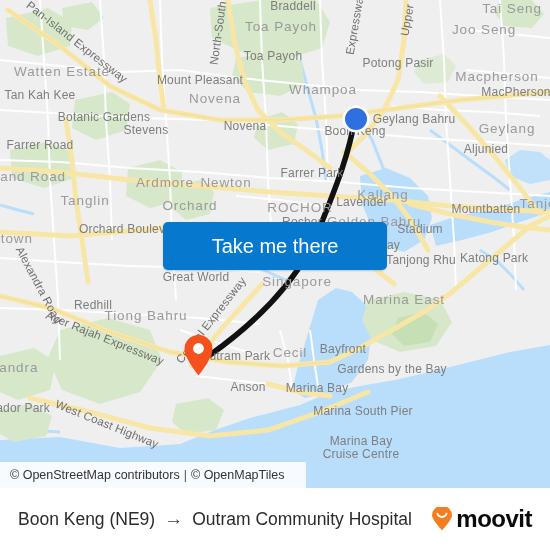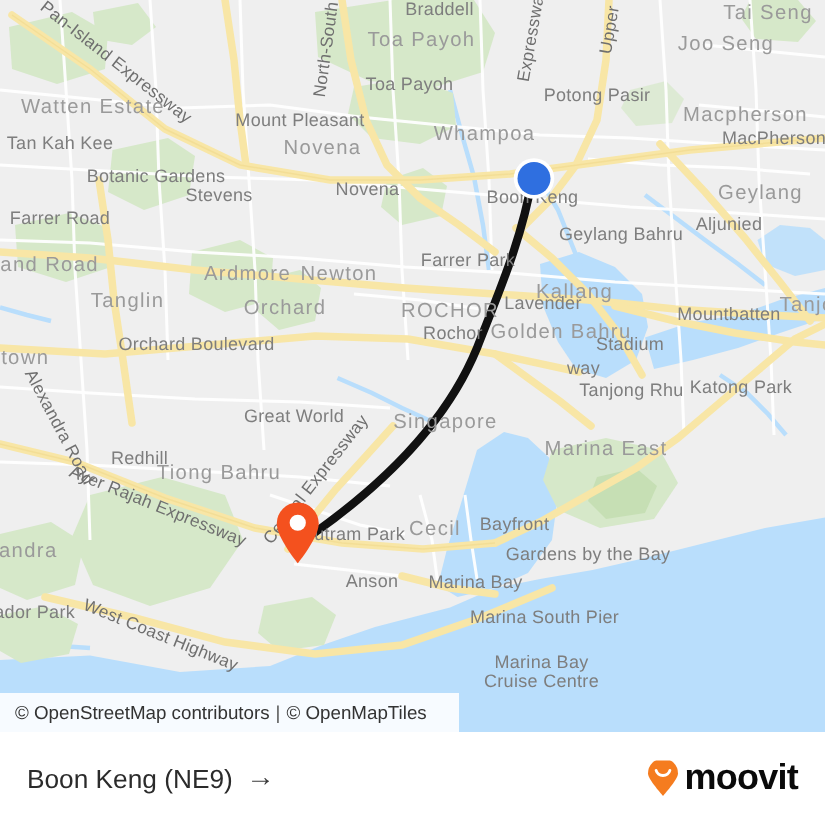--- a/index.html
+++ b/index.html
@@ -203,21 +203,21 @@
         <div class="mlabel mid" style="left: 273px; top: 56px;">Toa Payoh</div>
         <div class="mlabel mid" style="left: 398px; top: 63px;">Potong Pasir</div>
         <div class="mlabel road" style="left: 355px; top: 23px; transform: translate(-50%, -50%) rotate(-80deg);">Expressway</div>
         <div class="mlabel big" style="left: 62px; top: 71px;">Watten Estate</div>
         <div class="mlabel mid" style="left: 200px; top: 80px;">Mount Pleasant</div>
         <div class="mlabel big" style="left: 497px; top: 76px;">Macpherson</div>
         <div class="mlabel mid" style="left: 516px; top: 92px;">MacPherson</div>
         <div class="mlabel mid" style="left: 40px; top: 95px;">Tan Kah Kee</div>
         <div class="mlabel big" style="left: 215px; top: 98px;">Novena</div>
         <div class="mlabel big" style="left: 323px; top: 89px;">Whampoa</div>
-        <div class="mlabel mid" style="left: 414px; top: 119px; margin-top: 37px;">Geylang Bahru</div>
+        <div class="mlabel mid" style="left: 414px; top: 119px;">Geylang Bahru</div>
         <div class="mlabel big" style="left: 507px; top: 128px;">Geylang</div>
         <div class="mlabel mid" style="left: 86px; top: 117px; padding-left: 36px;">Botanic Gardens</div>
         <div class="mlabel mid" style="left: 146px; top: 130px;">Stevens</div>
         <div class="mlabel mid" style="left: 245px; top: 126px;">Novena</div>
         <div class="mlabel mid" style="left: 355px; top: 131px;">Boon Keng</div>
         <div class="mlabel mid" style="left: 486px; top: 149px;">Aljunied</div>
         <div class="mlabel mid" style="left: 40px; top: 145px;">Farrer Road</div>
         <div class="mlabel mid" style="left: 312px; top: 173px;">Farrer Park</div>
         <div class="mlabel big" style="left: 383px; top: 172px; margin-top: 22px;">Kallang</div>
         <div class="mlabel big" style="left: 25px; top: 176px;">olland Road</div>
@@ -266,32 +266,36 @@
       </svg>
     </div>
 
     <div style="position:absolute;left:183px;top:334px;width:31px;height:42px;">
       <svg width="31" height="42" viewBox="0 0 31 42">
         <path d="M15.5,41.5 C15.5,41.5 29.5,24.5 29.5,15 A14,14 0 1 0 1.5,15 C1.5,24.5 15.5,41.5 15.5,41.5 Z" fill="#f4511e"></path>
         <circle cx="15.5" cy="14.5" r="5.4" fill="#ffffff"></circle>
       </svg>
     </div>
 
+    <button id="takeme">
+      <span>Take me there</span>
+    </button>
 
     <div id="attrib" style="width: 306px;">
       <span>© OpenStreetMap contributors</span>
       <span class="sep">|</span>
       <span>© OpenMapTiles</span>
     </div>
   </div>
 
   <div id="footer">
     <div id="routeline">
       <span>Boon Keng (NE9)</span>
       <span class="arrow">→</span>
+      <span>Outram Community Hospital</span>
     </div>
     <div id="brand">
       <svg width="22" height="24" viewBox="0 0 22 24">
         <path d="M11,23.5 C11,23.5 21,12.5 21,8.6 A10,10 0 1 0 1,8.6 C1,12.5 11,23.5 11,23.5 Z" fill="#f57c1f"></path>
         <path d="M6.4,6.6 a4.8,4.8 0 0 0 9.2,0" fill="none" stroke="#ffffff" stroke-width="1.9" stroke-linecap="round"></path>
       </svg>
       <span class="bword">moovit</span>
     </div>
   </div>
 

